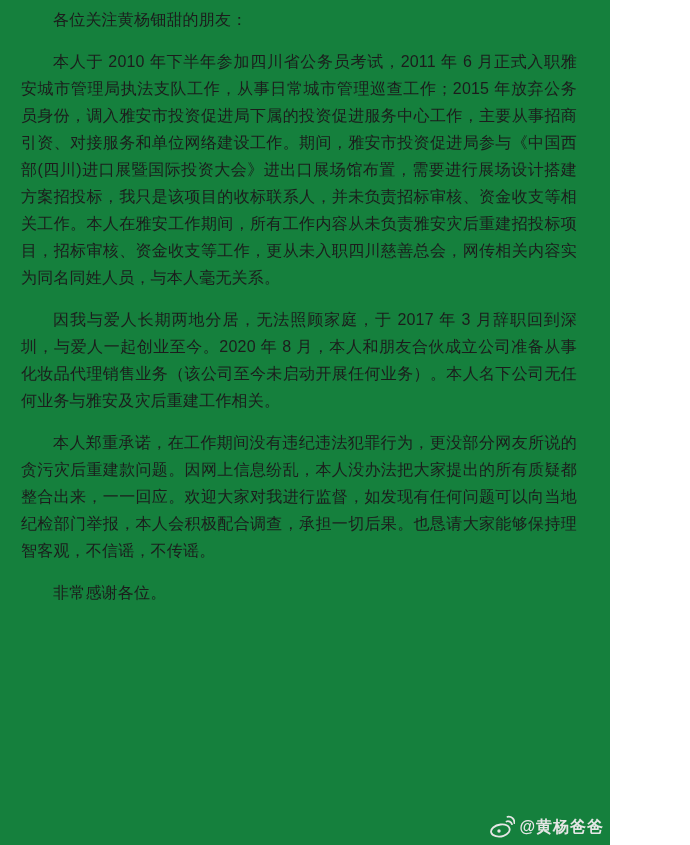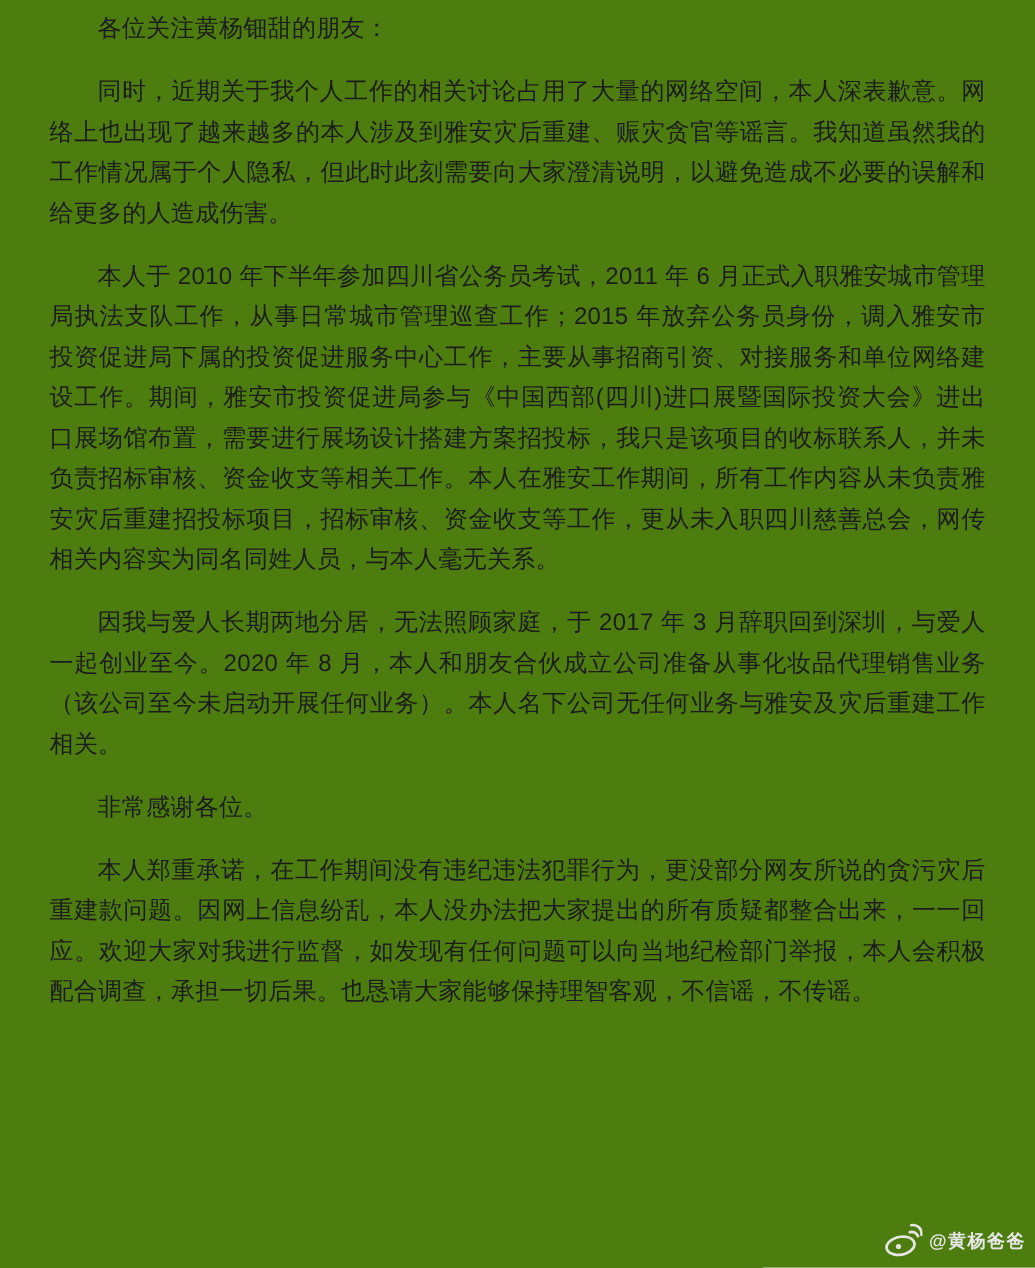--- a/index.html
+++ b/index.html
@@ -11,25 +11,25 @@
     width: 690px;
     height: 845px;
     position: relative;
     overflow: hidden;
     font-family: "Liberation Sans", "DejaVu Sans", sans-serif;
   }
   .page {
     position: absolute;
     top: 0;
     left: 0;
-    width: 690px;
+    width: 610px;
     height: 845px;
-    background: #4d7c0f;
+    background: #15803d;
     box-sizing: border-box;
-    padding: 6px 33px 0 33px;
+    padding: 6px 33px 0 21px;
   }
   .page p {
     margin: 0 0 15px 0;
     font-size: 16px;
     line-height: 27px;
     color: #1c1c1c;
     text-align: justify;
     text-indent: 2em;
     letter-spacing: 0.2px;
     word-break: break-all;
@@ -38,39 +38,38 @@
     position: absolute;
     right: 6px;
     bottom: 6px;
     display: flex;
     align-items: center;
     gap: 4px;
     color: #e6e6e6;
     user-select: none;
   }
   .watermark .wm-text {
-    font-size: 12px;
+    font-size: 16px;
     font-weight: bold;
     letter-spacing: 1px;
   }
   .watermark .wm-icon {
     display: inline-flex;
     align-items: flex-end;
   }
 </style>
 </head>
 <body>
 
 <div class="page">
   <p>各位关注黄杨钿甜的朋友：</p>
-  <p>同时，近期关于我个人工作的相关讨论占用了大量的网络空间，本人深表歉意。网络上也出现了越来越多的本人涉及到雅安灾后重建、赈灾贪官等谣言。我知道虽然我的工作情况属于个人隐私，但此时此刻需要向大家澄清说明，以避免造成不必要的误解和给更多的人造成伤害。</p>
   <p>本人于 2010 年下半年参加四川省公务员考试，2011 年 6 月正式入职雅安城市管理局执法支队工作，从事日常城市管理巡查工作；2015 年放弃公务员身份，调入雅安市投资促进局下属的投资促进服务中心工作，主要从事招商引资、对接服务和单位网络建设工作。期间，雅安市投资促进局参与《中国西部(四川)进口展暨国际投资大会》进出口展场馆布置，需要进行展场设计搭建方案招投标，我只是该项目的收标联系人，并未负责招标审核、资金收支等相关工作。本人在雅安工作期间，所有工作内容从未负责雅安灾后重建招投标项目，招标审核、资金收支等工作，更从未入职四川慈善总会，网传相关内容实为同名同姓人员，与本人毫无关系。</p>
   <p>因我与爱人长期两地分居，无法照顾家庭，于 2017 年 3 月辞职回到深圳，与爱人一起创业至今。2020 年 8 月，本人和朋友合伙成立公司准备从事化妆品代理销售业务（该公司至今未启动开展任何业务）。本人名下公司无任何业务与雅安及灾后重建工作相关。</p>
+  <p>本人郑重承诺，在工作期间没有违纪违法犯罪行为，更没部分网友所说的贪污灾后重建款问题。因网上信息纷乱，本人没办法把大家提出的所有质疑都整合出来，一一回应。欢迎大家对我进行监督，如发现有任何问题可以向当地纪检部门举报，本人会积极配合调查，承担一切后果。也恳请大家能够保持理智客观，不信谣，不传谣。</p>
   <p>非常感谢各位。</p>
-  <p>本人郑重承诺，在工作期间没有违纪违法犯罪行为，更没部分网友所说的贪污灾后重建款问题。因网上信息纷乱，本人没办法把大家提出的所有质疑都整合出来，一一回应。欢迎大家对我进行监督，如发现有任何问题可以向当地纪检部门举报，本人会积极配合调查，承担一切后果。也恳请大家能够保持理智客观，不信谣，不传谣。</p>
 
   <div class="watermark">
     <span class="wm-icon">
       <svg width="26" height="24" viewBox="0 0 26 24" aria-hidden="true">
         <path d="M11.5 9.5 C5.5 10.2 1.2 14.2 2.2 17.6 C3.2 21.2 9.4 22.6 14.6 20.8 C19.2 19.2 21.8 15.6 20.2 12.6 C18.9 10.3 15.3 9.1 11.5 9.5 Z" fill="none" stroke="currentColor" stroke-width="1.8"></path>
         <circle cx="10" cy="16" r="1.7" fill="currentColor"></circle>
         <path d="M17.5 6.5 C19.6 5.6 22.2 6.8 23 9.2" fill="none" stroke="currentColor" stroke-width="1.8" stroke-linecap="round"></path>
         <path d="M18.5 1.8 C22.5 1.0 25.7 4.2 25.4 8.2" fill="none" stroke="currentColor" stroke-width="1.8" stroke-linecap="round"></path>
       </svg>
     </span>

